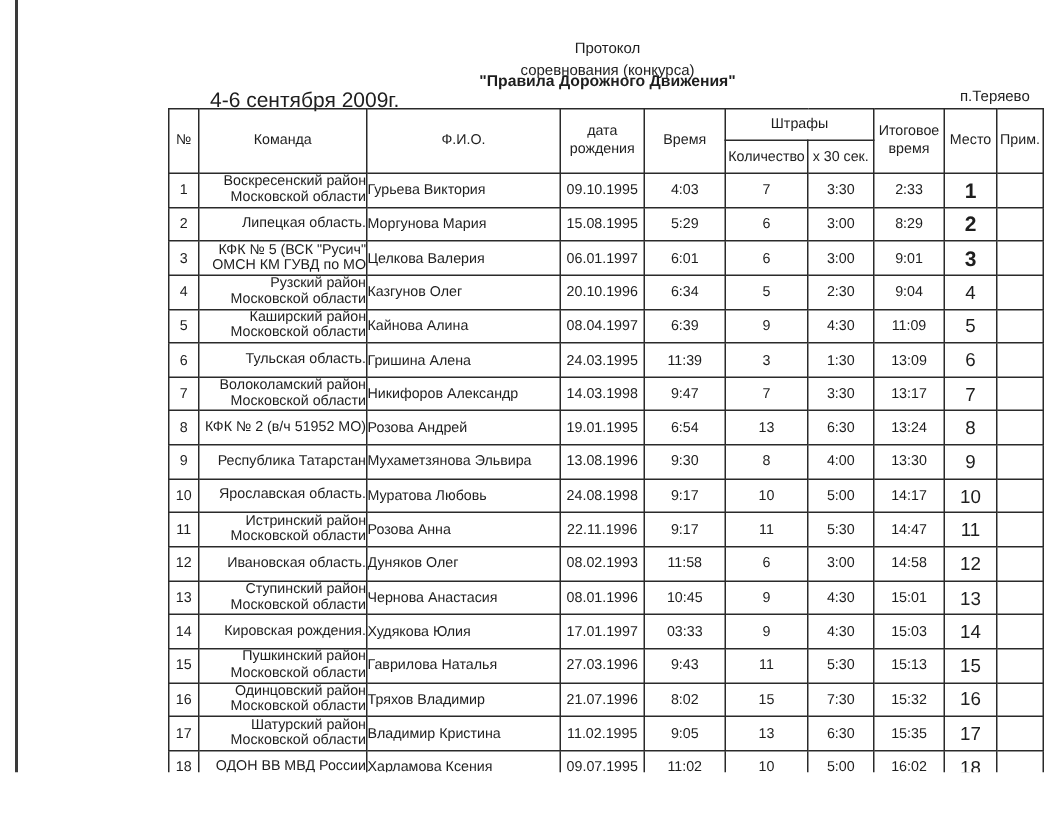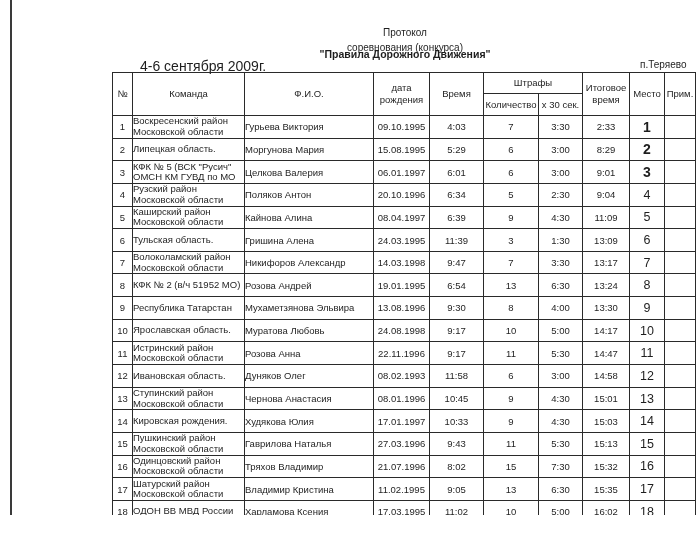--- a/index.html
+++ b/index.html
@@ -56,21 +56,21 @@
   table.protocol th {
     text-align: center;
     vertical-align: middle;
     line-height: 12px;
     font-size: 9.5px;
   }
   tr.h1 { height: 21px; }
   tr.h2 { height: 22px; }
   tr.data-row { height: 22.65px; }
   td.c-no { text-align: center; font-size: 9.5px; }
-  td.c-team { text-align: left; padding-left: 2px; line-height: 10.5px; font-size: 9.5px; }
+  td.c-team { text-align: right; padding-left: 2px; line-height: 10.5px; font-size: 9.5px; }
   td.c-name { text-align: left; padding-left: 3px; }
   td.c-dob, td.c-time, td.c-pc, td.c-pt, td.c-total { text-align: center; }
   td.c-place { text-align: center; font-size: 12.5px; }
   td.c-place.top { font-weight: bold; font-size: 14px; }
   td.c-note { }
 </style>
 </head>
 <body>
 
 <div class="page">
@@ -154,21 +154,21 @@
       <td class="c-pt">3:00</td>
       <td class="c-total">9:01</td>
       <td class="c-place top">3</td>
       <td class="c-note"></td>
     </tr>
 
     <tr class="data-row">
       <td class="c-no">4</td>
       <td class="c-team">Рузский район
 Московской области</td>
-      <td class="c-name">Поляков Антон</td>
+      <td class="c-name">Казгунов Олег</td>
       <td class="c-dob">20.10.1996</td>
       <td class="c-time">6:34</td>
       <td class="c-pc">5</td>
       <td class="c-pt">2:30</td>
       <td class="c-total">9:04</td>
       <td class="c-place">4</td>
       <td class="c-note"></td>
     </tr>
 
     <tr class="data-row">
@@ -290,21 +290,21 @@
       <td class="c-total">15:01</td>
       <td class="c-place">13</td>
       <td class="c-note"></td>
     </tr>
 
     <tr class="data-row">
       <td class="c-no">14</td>
       <td class="c-team">Кировская рождения.</td>
       <td class="c-name">Худякова Юлия</td>
       <td class="c-dob">17.01.1997</td>
-      <td class="c-time">10:33</td>
+      <td class="c-time">03:33</td>
       <td class="c-pc">9</td>
       <td class="c-pt">4:30</td>
       <td class="c-total">15:03</td>
       <td class="c-place">14</td>
       <td class="c-note"></td>
     </tr>
 
     <tr class="data-row">
       <td class="c-no">15</td>
       <td class="c-team">Пушкинский район
@@ -344,21 +344,21 @@
       <td class="c-pt">6:30</td>
       <td class="c-total">15:35</td>
       <td class="c-place">17</td>
       <td class="c-note"></td>
     </tr>
 
     <tr class="data-row">
       <td class="c-no">18</td>
       <td class="c-team">ОДОН ВВ МВД России</td>
       <td class="c-name">Харламова Ксения</td>
-      <td class="c-dob">17.03.1995</td>
+      <td class="c-dob">09.07.1995</td>
       <td class="c-time">11:02</td>
       <td class="c-pc">10</td>
       <td class="c-pt">5:00</td>
       <td class="c-total">16:02</td>
       <td class="c-place">18</td>
       <td class="c-note"></td>
     </tr>
   </tbody>
   </table>
 

